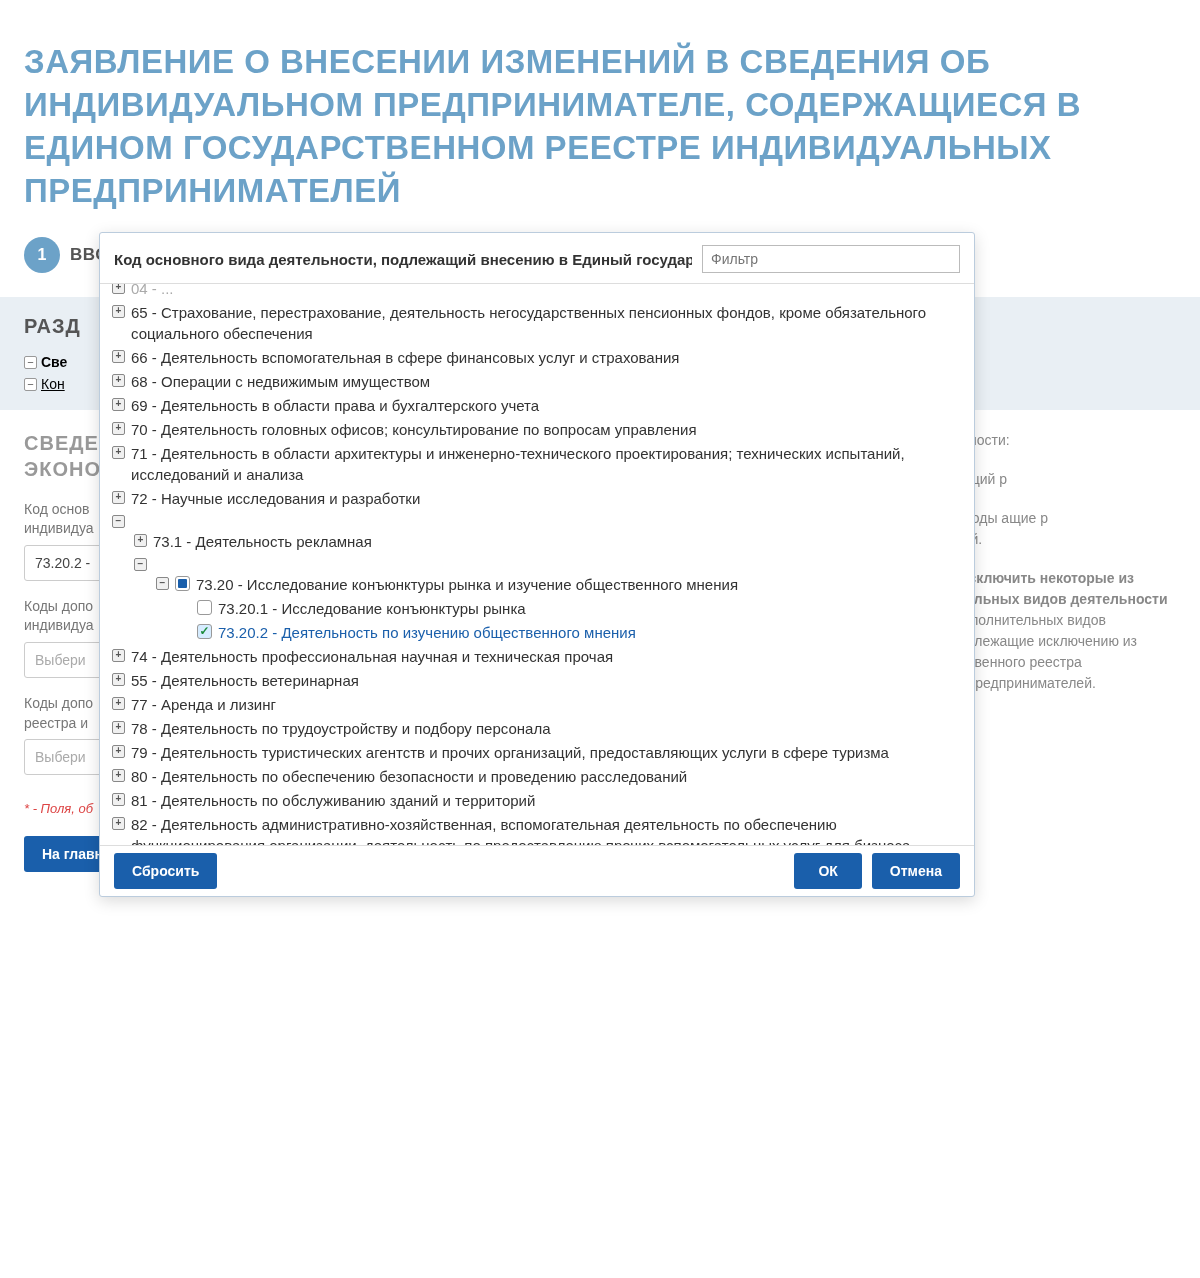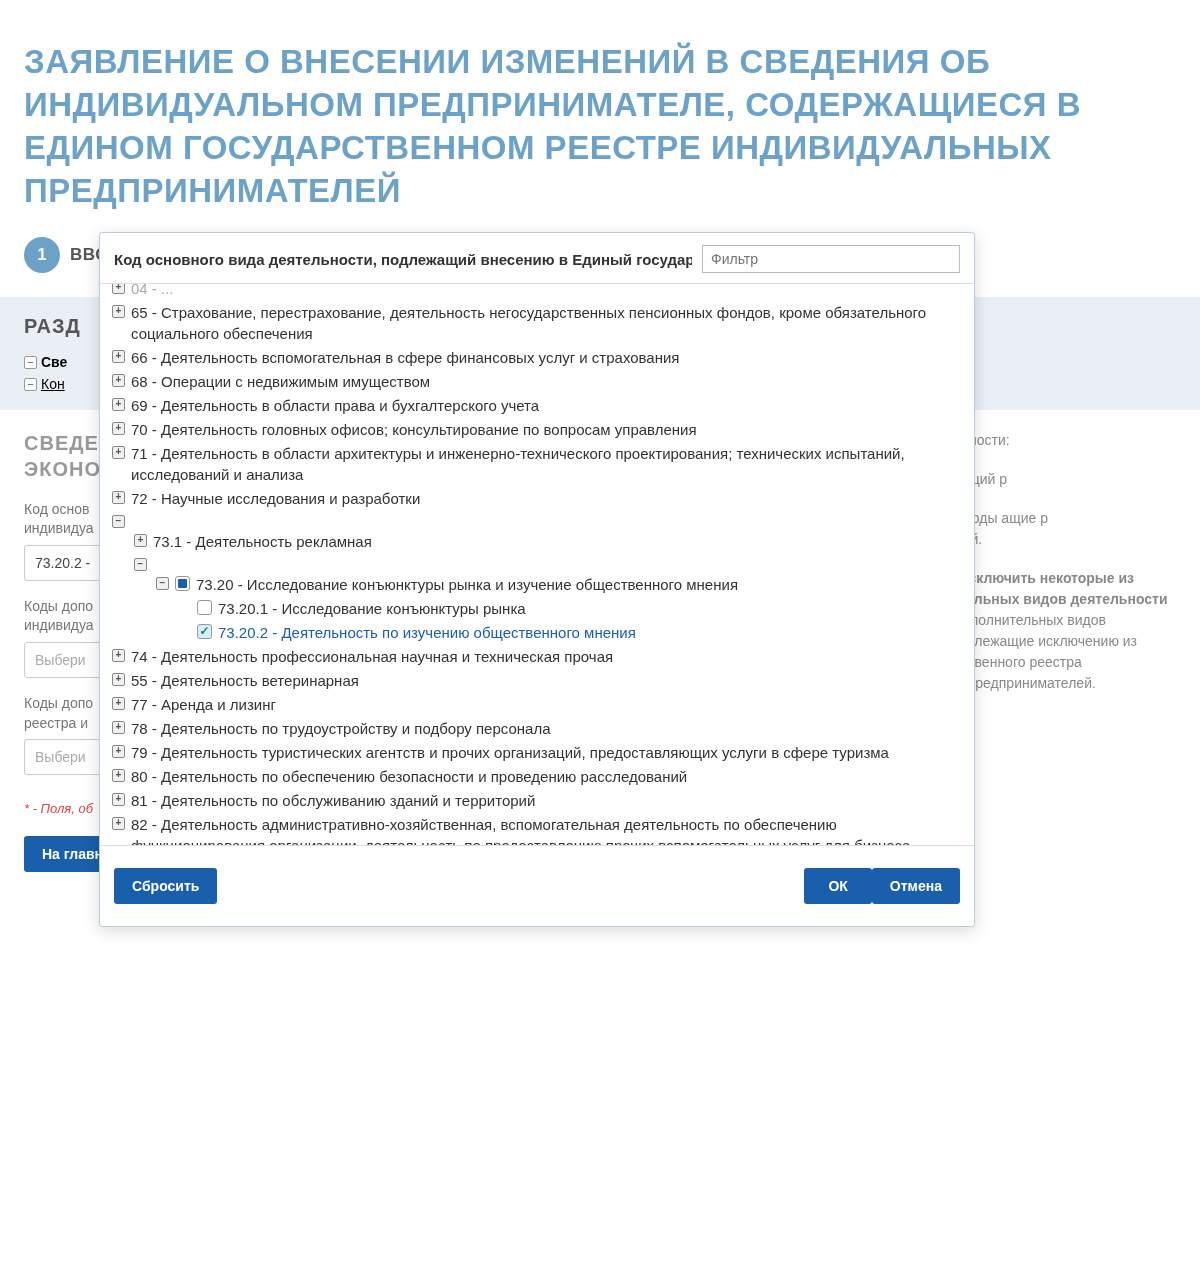--- a/index.html
+++ b/index.html
@@ -43,22 +43,22 @@
 .tree-indent { flex-shrink: 0; }
 .tree-toggle { display: inline-flex; width: 13px; height: 13px; border: 1px solid #888; background: #f0f0f0; border-radius: 2px; align-items: center; justify-content: center; font-size: 10px; color: #555; margin-right: 6px; margin-top: 3px; flex-shrink: 0; cursor: pointer; font-weight: bold; }
 .tree-toggle.blank { border: none; background: none; }
 .tree-check { width: 15px; height: 15px; border: 1px solid #999; border-radius: 3px; margin-right: 6px; margin-top: 2px; flex-shrink: 0; display: inline-flex; align-items: center; justify-content: center; cursor: pointer; }
 .tree-check.partial::after { content: ""; width: 9px; height: 9px; background: #1a5fab; border-radius: 1px; }
 .tree-check.checked { background: #d6ecff; }
 .tree-check.checked::after { content: "✓"; color: #1a8a3a; font-size: 12px; font-weight: bold; }
 .tree-label { flex: 1; cursor: pointer; }
 .tree-label.selected { color: #1a5fab; }
 .tree-label.cutoff { color: #aaa; }
-.modal-footer { border-top: 1px solid #ddd; padding: 22px 14px; display: flex; justify-content: space-between; }
-.modal-footer .right { display: flex; }
+.modal-footer { border-top: 1px solid #ddd; padding: 7px 14px; display: flex; justify-content: space-between; }
+.modal-footer .right { display: flex; gap: 10px; }
 </style>
 </head>
 <body>
 
 <div class="page">
   <h1>Заявление о внесении изменений в сведения об индивидуальном предпринимателе, содержащиеся в Едином государственном реестре индивидуальных предпринимателей</h1>
 
   <div class="stepper" id="stepper">
       <div class="step">
         <div class="step-circle done">1</div>

